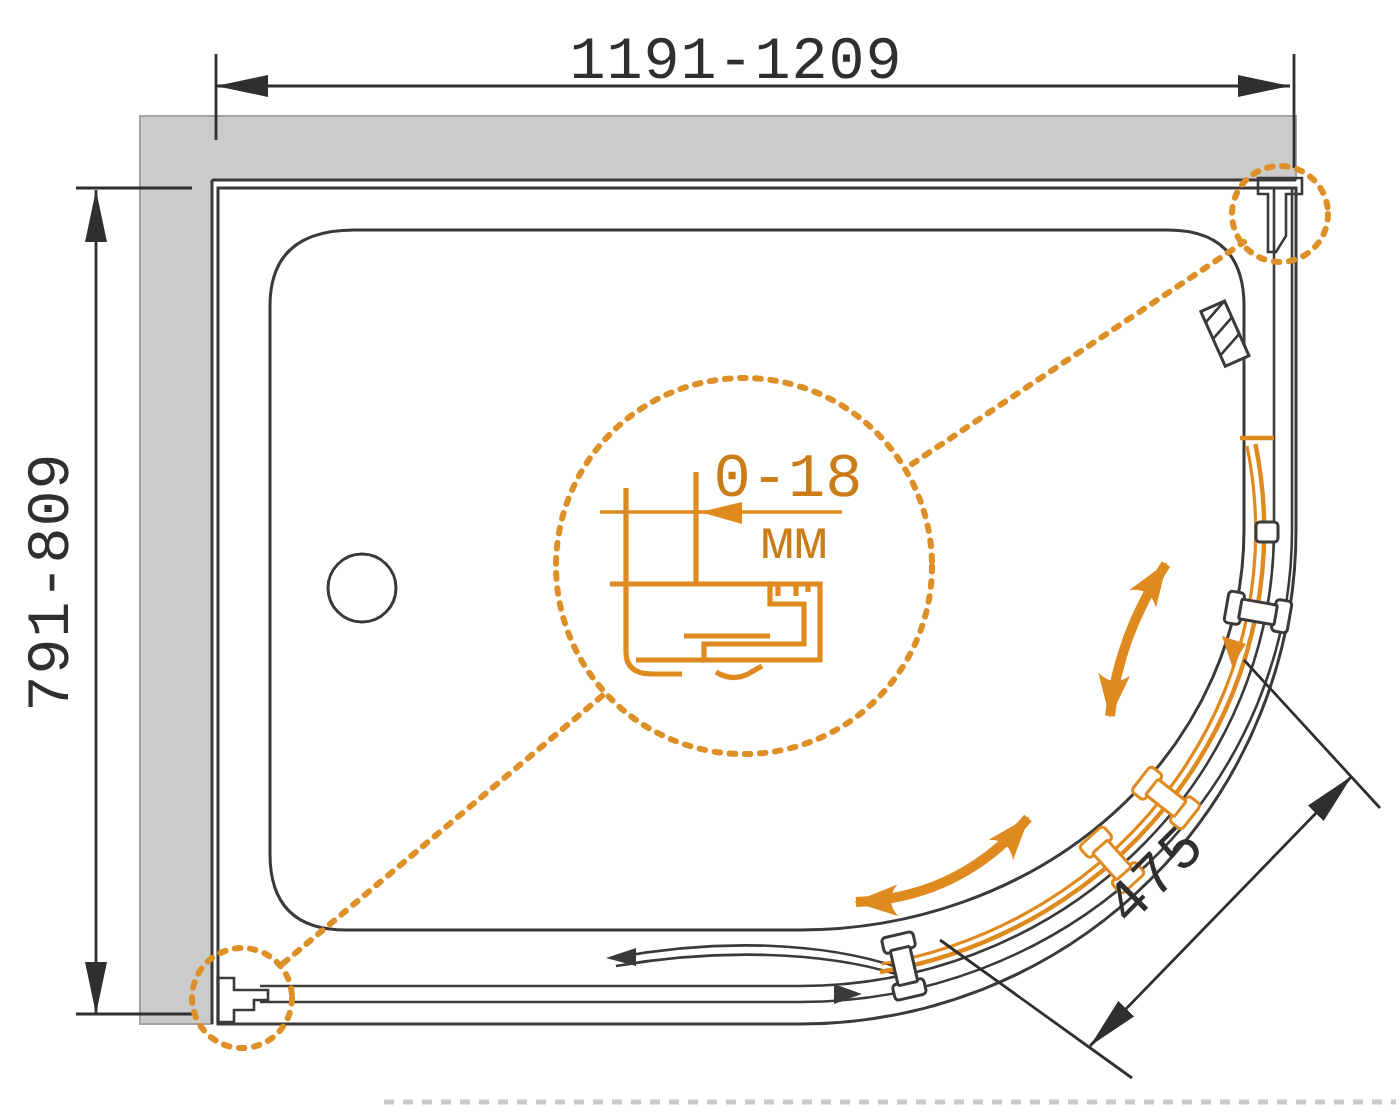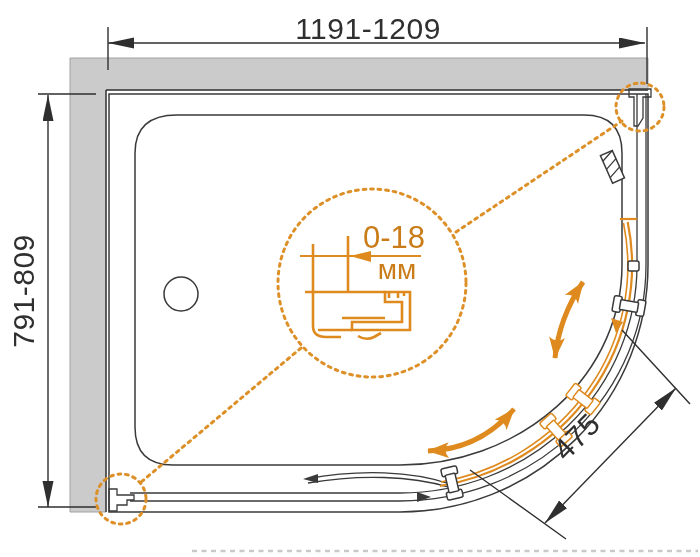--- a/index.html
+++ b/index.html
@@ -1,17 +1,17 @@
 <!DOCTYPE html>
 <html><head>
 <meta charset="utf-8">
 <style>
   html,body{margin:0;padding:0;background:#ffffff;}
   #stage{position:relative;width:700px;height:557px;background:#ffffff;overflow:hidden;
-         font-family:Liberation Sans, sans-serif;}
+         font-family:Liberation Mono, monospace;}
   svg{display:block}
   .cad{stroke:#3a3a3a;fill:none;stroke-width:1.5;}
   .cadthin{stroke:#3a3a3a;fill:none;stroke-width:1.3;}
   .dim{stroke:#2f2f2f;fill:none;stroke-width:1.4;}
   .dimtxt{fill:#2f2f2f;font-size:30px;letter-spacing:.5px;}
   .otxt{fill:#c97c18;}
   .orange{stroke:#de8a1e;fill:none;}
   .dots{stroke:#de9028;fill:none;stroke-width:3;stroke-dasharray:2.8 4.8;stroke-linecap:round;}
   .bk{stroke:#3a3a3a;fill:#ffffff;stroke-width:1.5;}
   .bo{stroke:#de8a1e;fill:#ffffff;stroke-width:1.5;}

